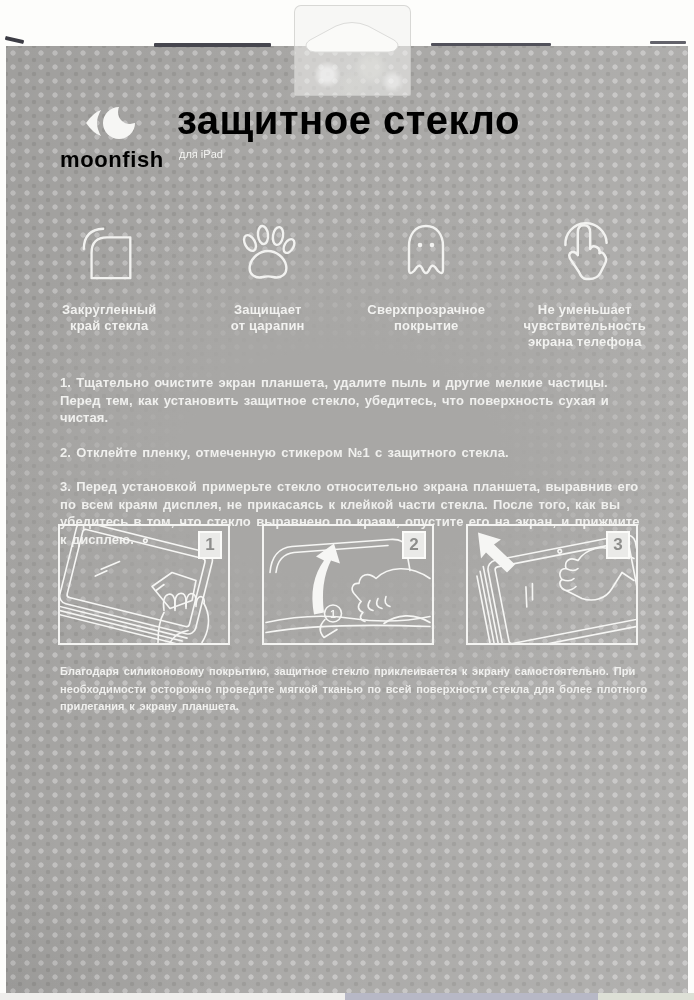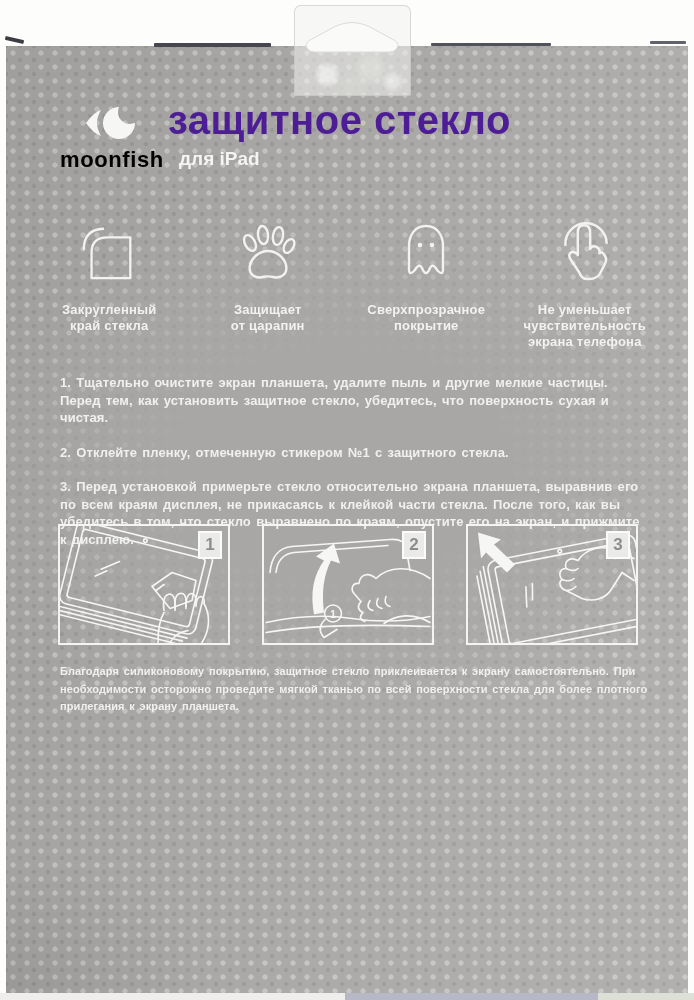--- a/index.html
+++ b/index.html
@@ -42,23 +42,23 @@
 
   
   .bottom-strip{position:absolute;left:0;bottom:0;width:694px;height:7px;background:#efeeec;z-index:4;}
   .bottom-strip .seg-lavender{position:absolute;left:345px;top:0;width:253px;height:7px;background:#b7b8c6;}
   .bottom-strip .seg-light{position:absolute;left:598px;top:0;width:96px;height:7px;background:#dde0d6;}
 
   
   .logo-fish{position:absolute;left:77px;top:56px;}
   .brand-name{position:absolute;left:54px;top:101px;font-size:22px;font-weight:bold;
     letter-spacing:0.6px;color:#000000;}
-  .title{position:absolute;left:162px;top:52px;font-size:40px;line-height:44px;font-weight:bold;
-    color:#4c1d95;letter-spacing:0.5px;}
-  .subtitle{position:absolute;left:173px;top:102px;font-size:19px;font-weight:bold;color:#f4f4f2;}
+  .title{position:absolute;left:171px;top:52px;font-size:40px;line-height:44px;font-weight:bold;
+    color:#000000;letter-spacing:0.5px;}
+  .subtitle{position:absolute;left:173px;top:102px;font-size:11px;font-weight:normal;color:#f4f4f2;}
 
   
   .features{position:absolute;left:24px;top:162px;width:634px;display:flex;}
   .feature{flex:1;display:flex;flex-direction:column;align-items:center;}
   .feature .icon-wrap{height:74px;display:flex;align-items:flex-end;justify-content:center;}
   .feature .label{margin-top:20px;font-size:13px;line-height:16px;font-weight:bold;text-align:center;
     white-space:pre-line;letter-spacing:0.2px;color:#f2f2f0;}
   .fi{stroke:#f2f2f0;stroke-width:2.4;fill:none;stroke-linecap:round;stroke-linejoin:round;}
 
   

